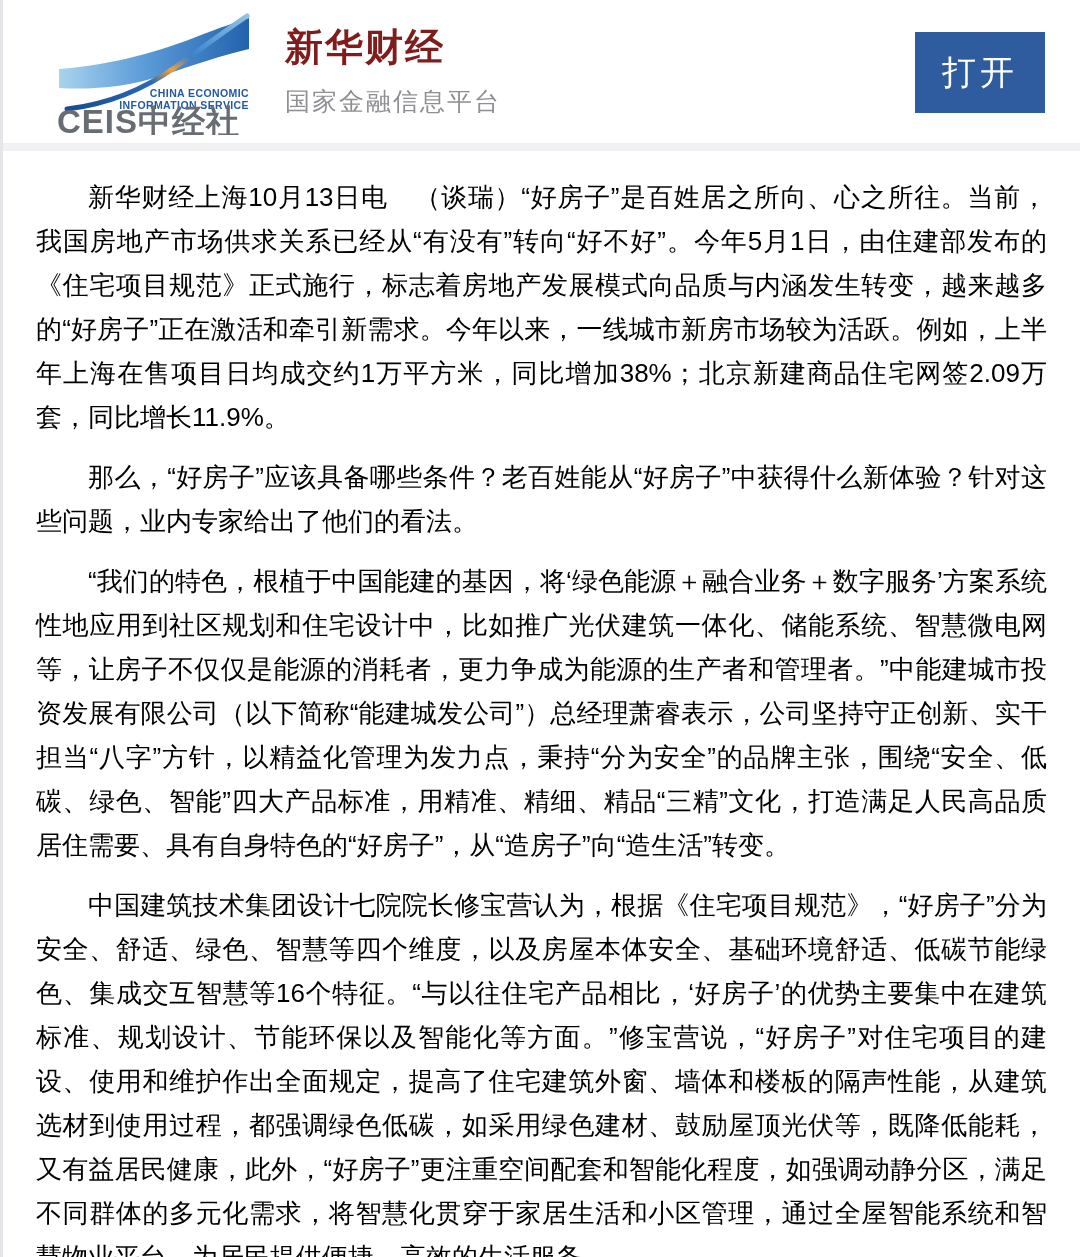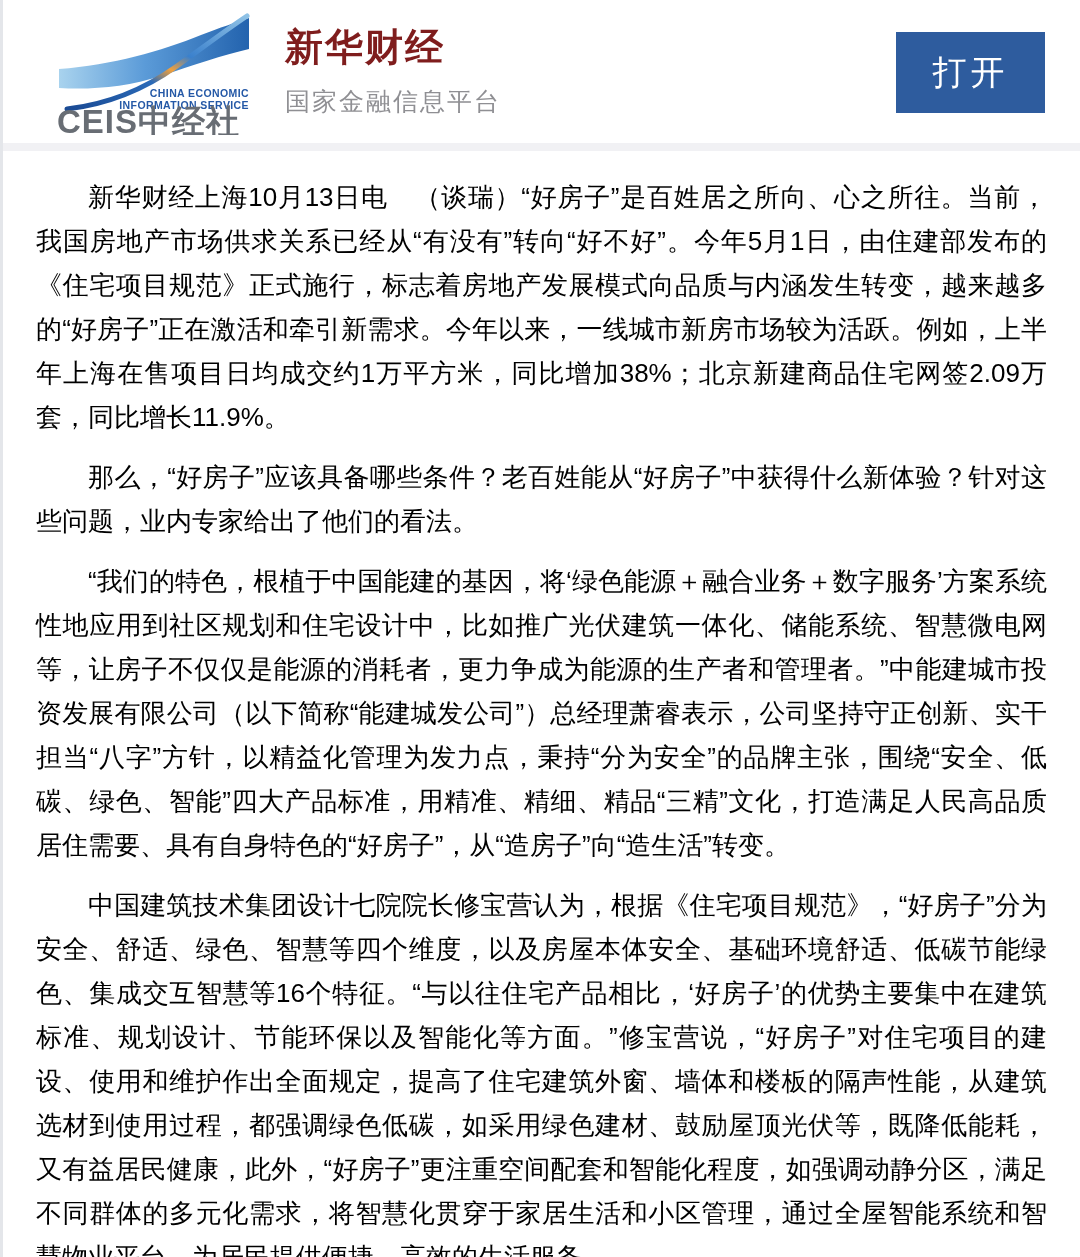--- a/index.html
+++ b/index.html
@@ -53,21 +53,21 @@
   }
   .brand-subtitle {
     margin-top: 12px;
     font-size: 25px;
     color: #8f8f93;
     letter-spacing: 2px;
   }
   .open-btn {
     position: absolute;
     top: 32px; right: 35px;
-    width: 149px; height: 81px;
+    width: 130px; height: 81px;
     background: #2e5c9e;
     color: #ffffff;
     font-size: 34px;
     letter-spacing: 4px;
     border: none;
     cursor: pointer;
     font-family: inherit;
     text-align: center;
   }
   

